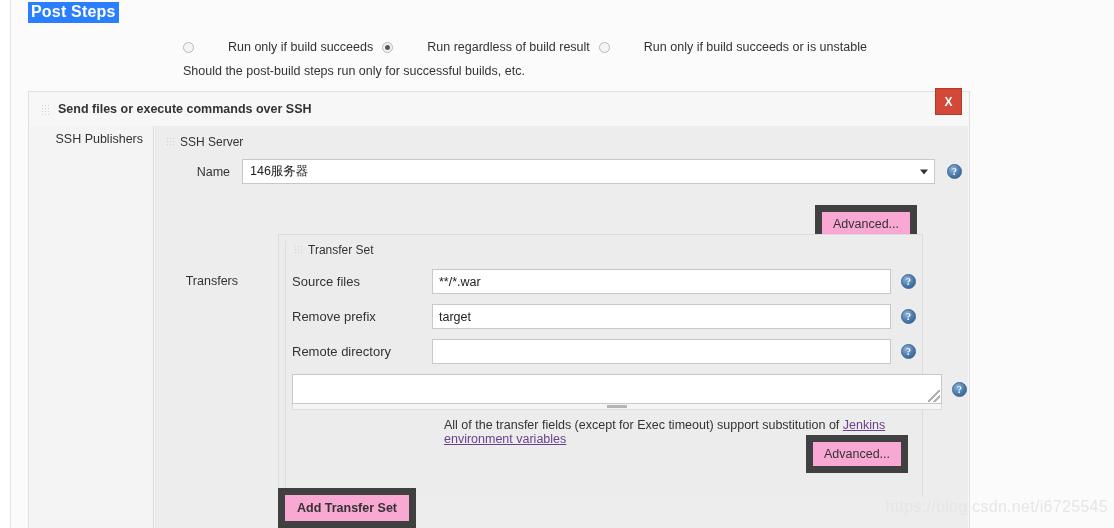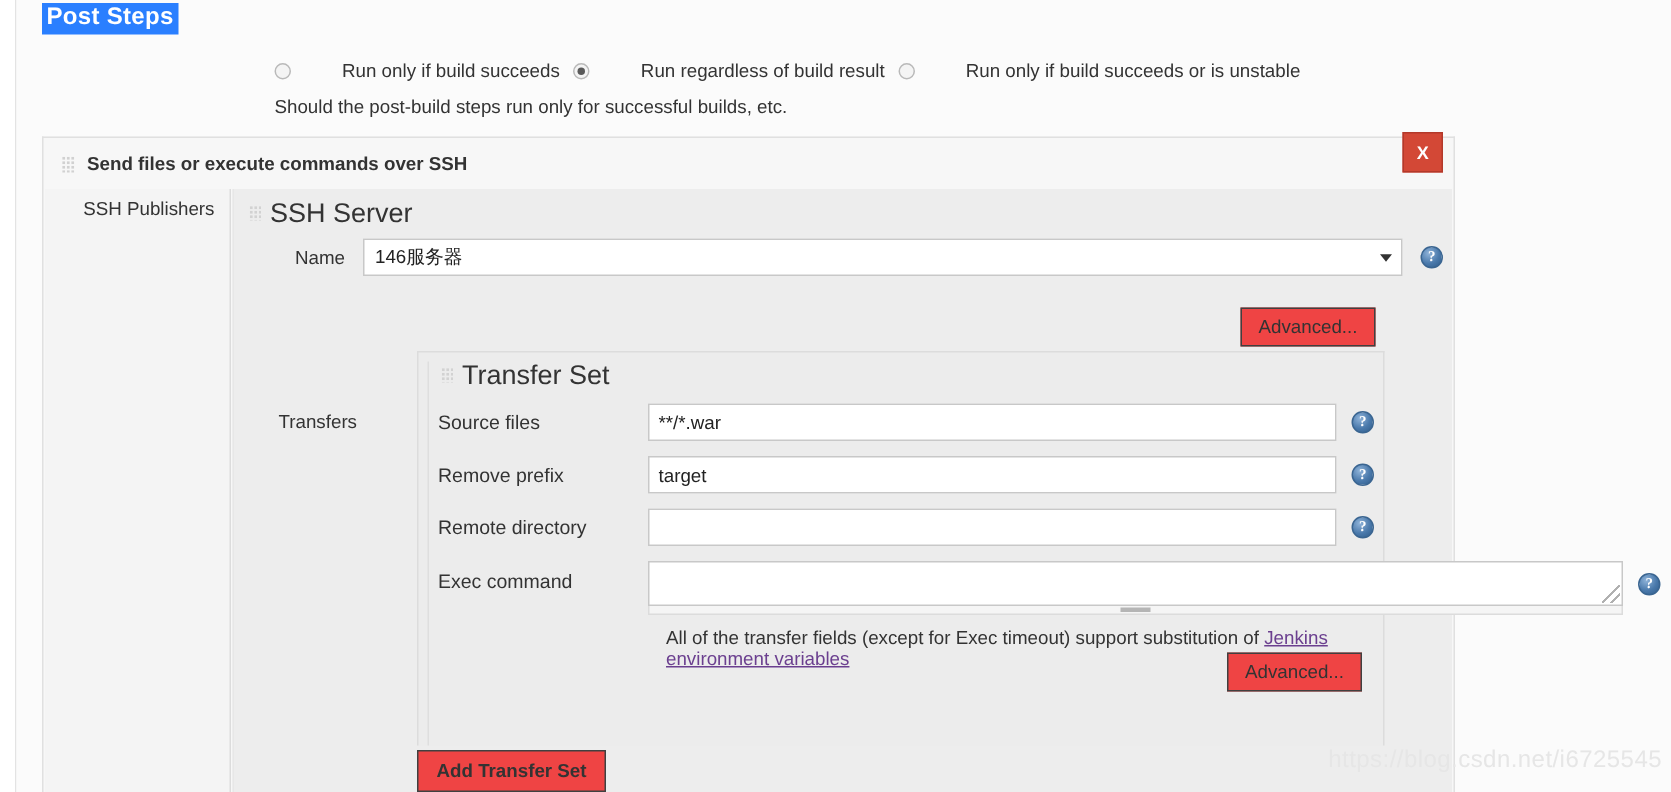--- a/index.html
+++ b/index.html
@@ -192,21 +192,21 @@
     top: 7px;
     right: 6px;
     height: 107px;
   }
   .sub-header {
     display: flex;
     align-items: center;
     height: 18px;
   }
   .sub-title {
-    font-size: 18px;
+    font-size: 12px;
     color: #333;
   }
   .grip-sm {
     width: 8px;
     height: 10px;
     margin: 0 6px 0 2px;
     flex: none;
     background-image: radial-gradient(#d2d2d2 40%, transparent 41%);
     background-size: 3px 3px;
   }
@@ -257,22 +257,22 @@
     color: #ffffff;
     font-size: 10px;
     font-weight: bold;
     line-height: 13px;
     text-align: center;
     flex: none;
     cursor: pointer;
     font-family: "Liberation Serif", serif;
   }
   .btn {
-    background: #ef4444;
-    border: 1px solid #404040;
+    background: #f9a8d4;
+    border: 7px solid #404040;
     box-sizing: border-box;
     font-size: 12.5px;
     color: #333;
     padding: 5px 11px;
     cursor: pointer;
     font-family: "Liberation Sans", sans-serif;
   }
   .btn-bold { font-weight: bold; padding: 6px 12px; }
 
   
@@ -486,21 +486,20 @@
           <span class="help-icon" style="margin-left:10px;">?</span>
         </div>
 
         <div class="ts-row">
           <span class="ts-label">Remote directory</span>
           <input class="text-input" style="width: 650px;" value="">
           <span class="help-icon" style="margin-left:10px;">?</span>
         </div>
 
         <div class="ts-row" style="align-items:flex-start;">
-          <span class="ts-label" style="padding-top:6px;">Exec command</span>
           <div class="exec-wrap" style="width:650px;">
             <div class="textarea-box">
               <span class="resize-grip"></span>
             </div>
             <div class="drag-bar"></div>
           </div>
           <span class="help-icon" style="margin-left:10px;margin-top:8px;">?</span>
         </div>
 
         <div class="sub-note">

